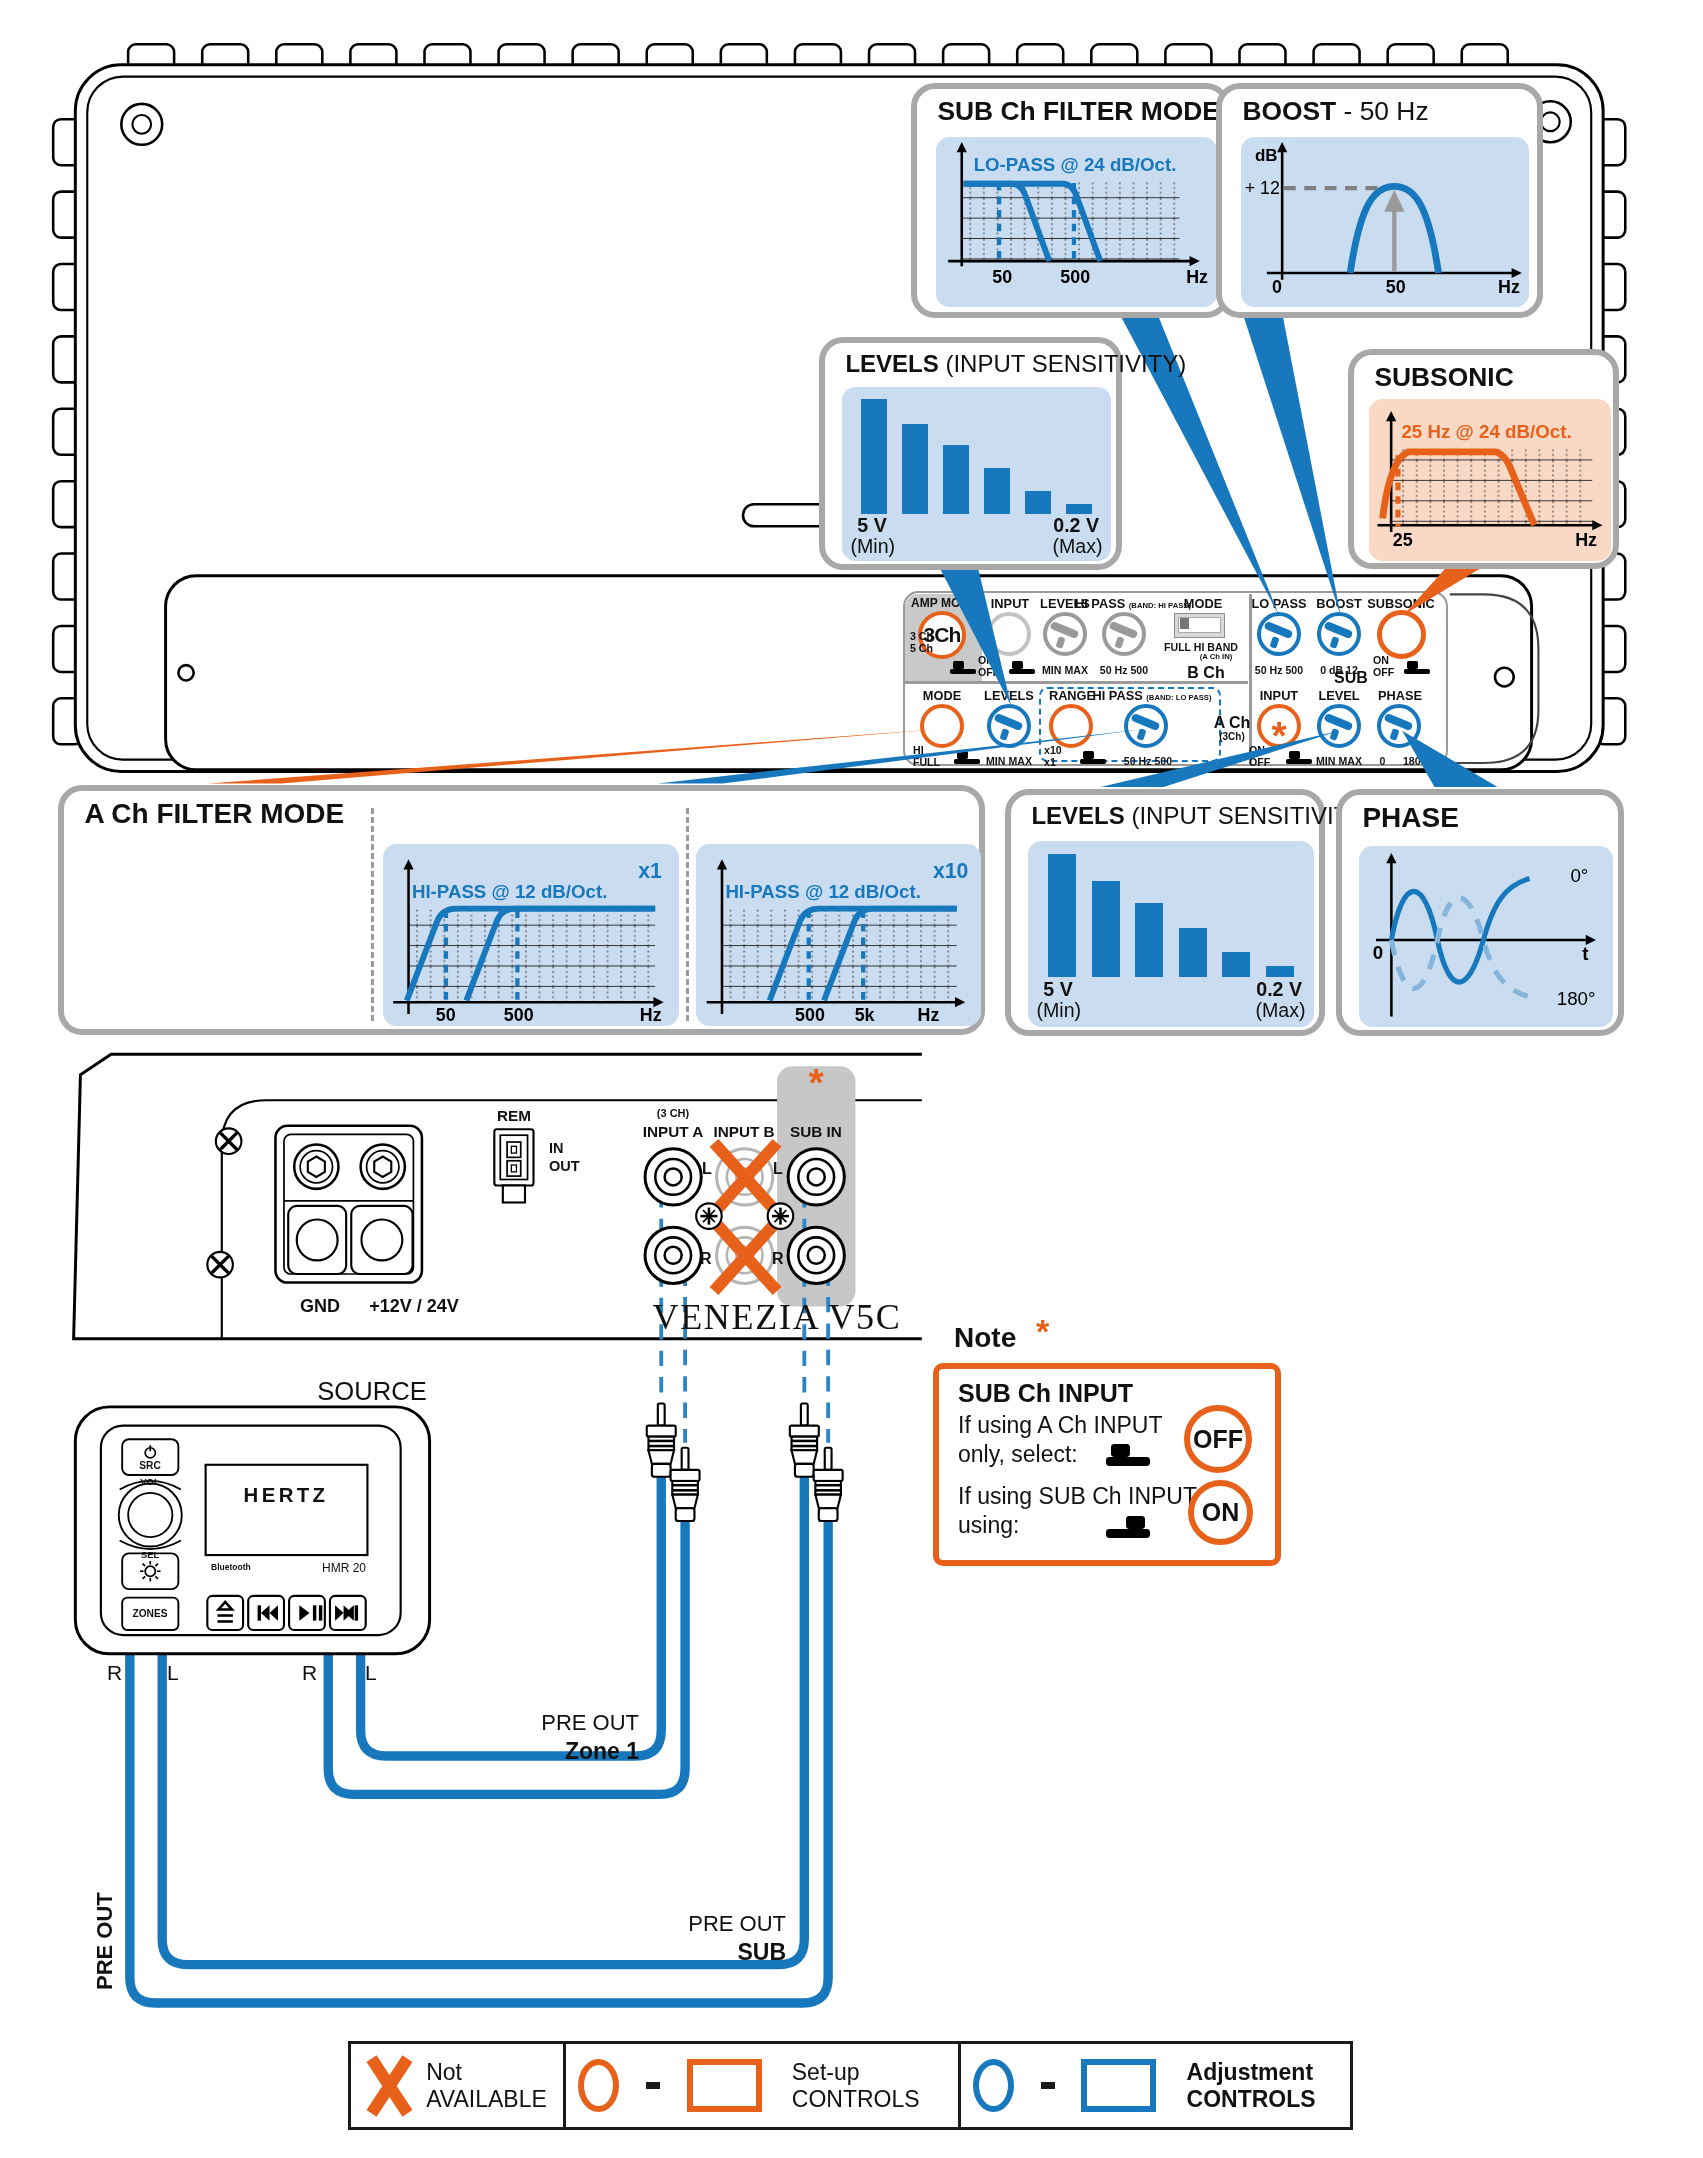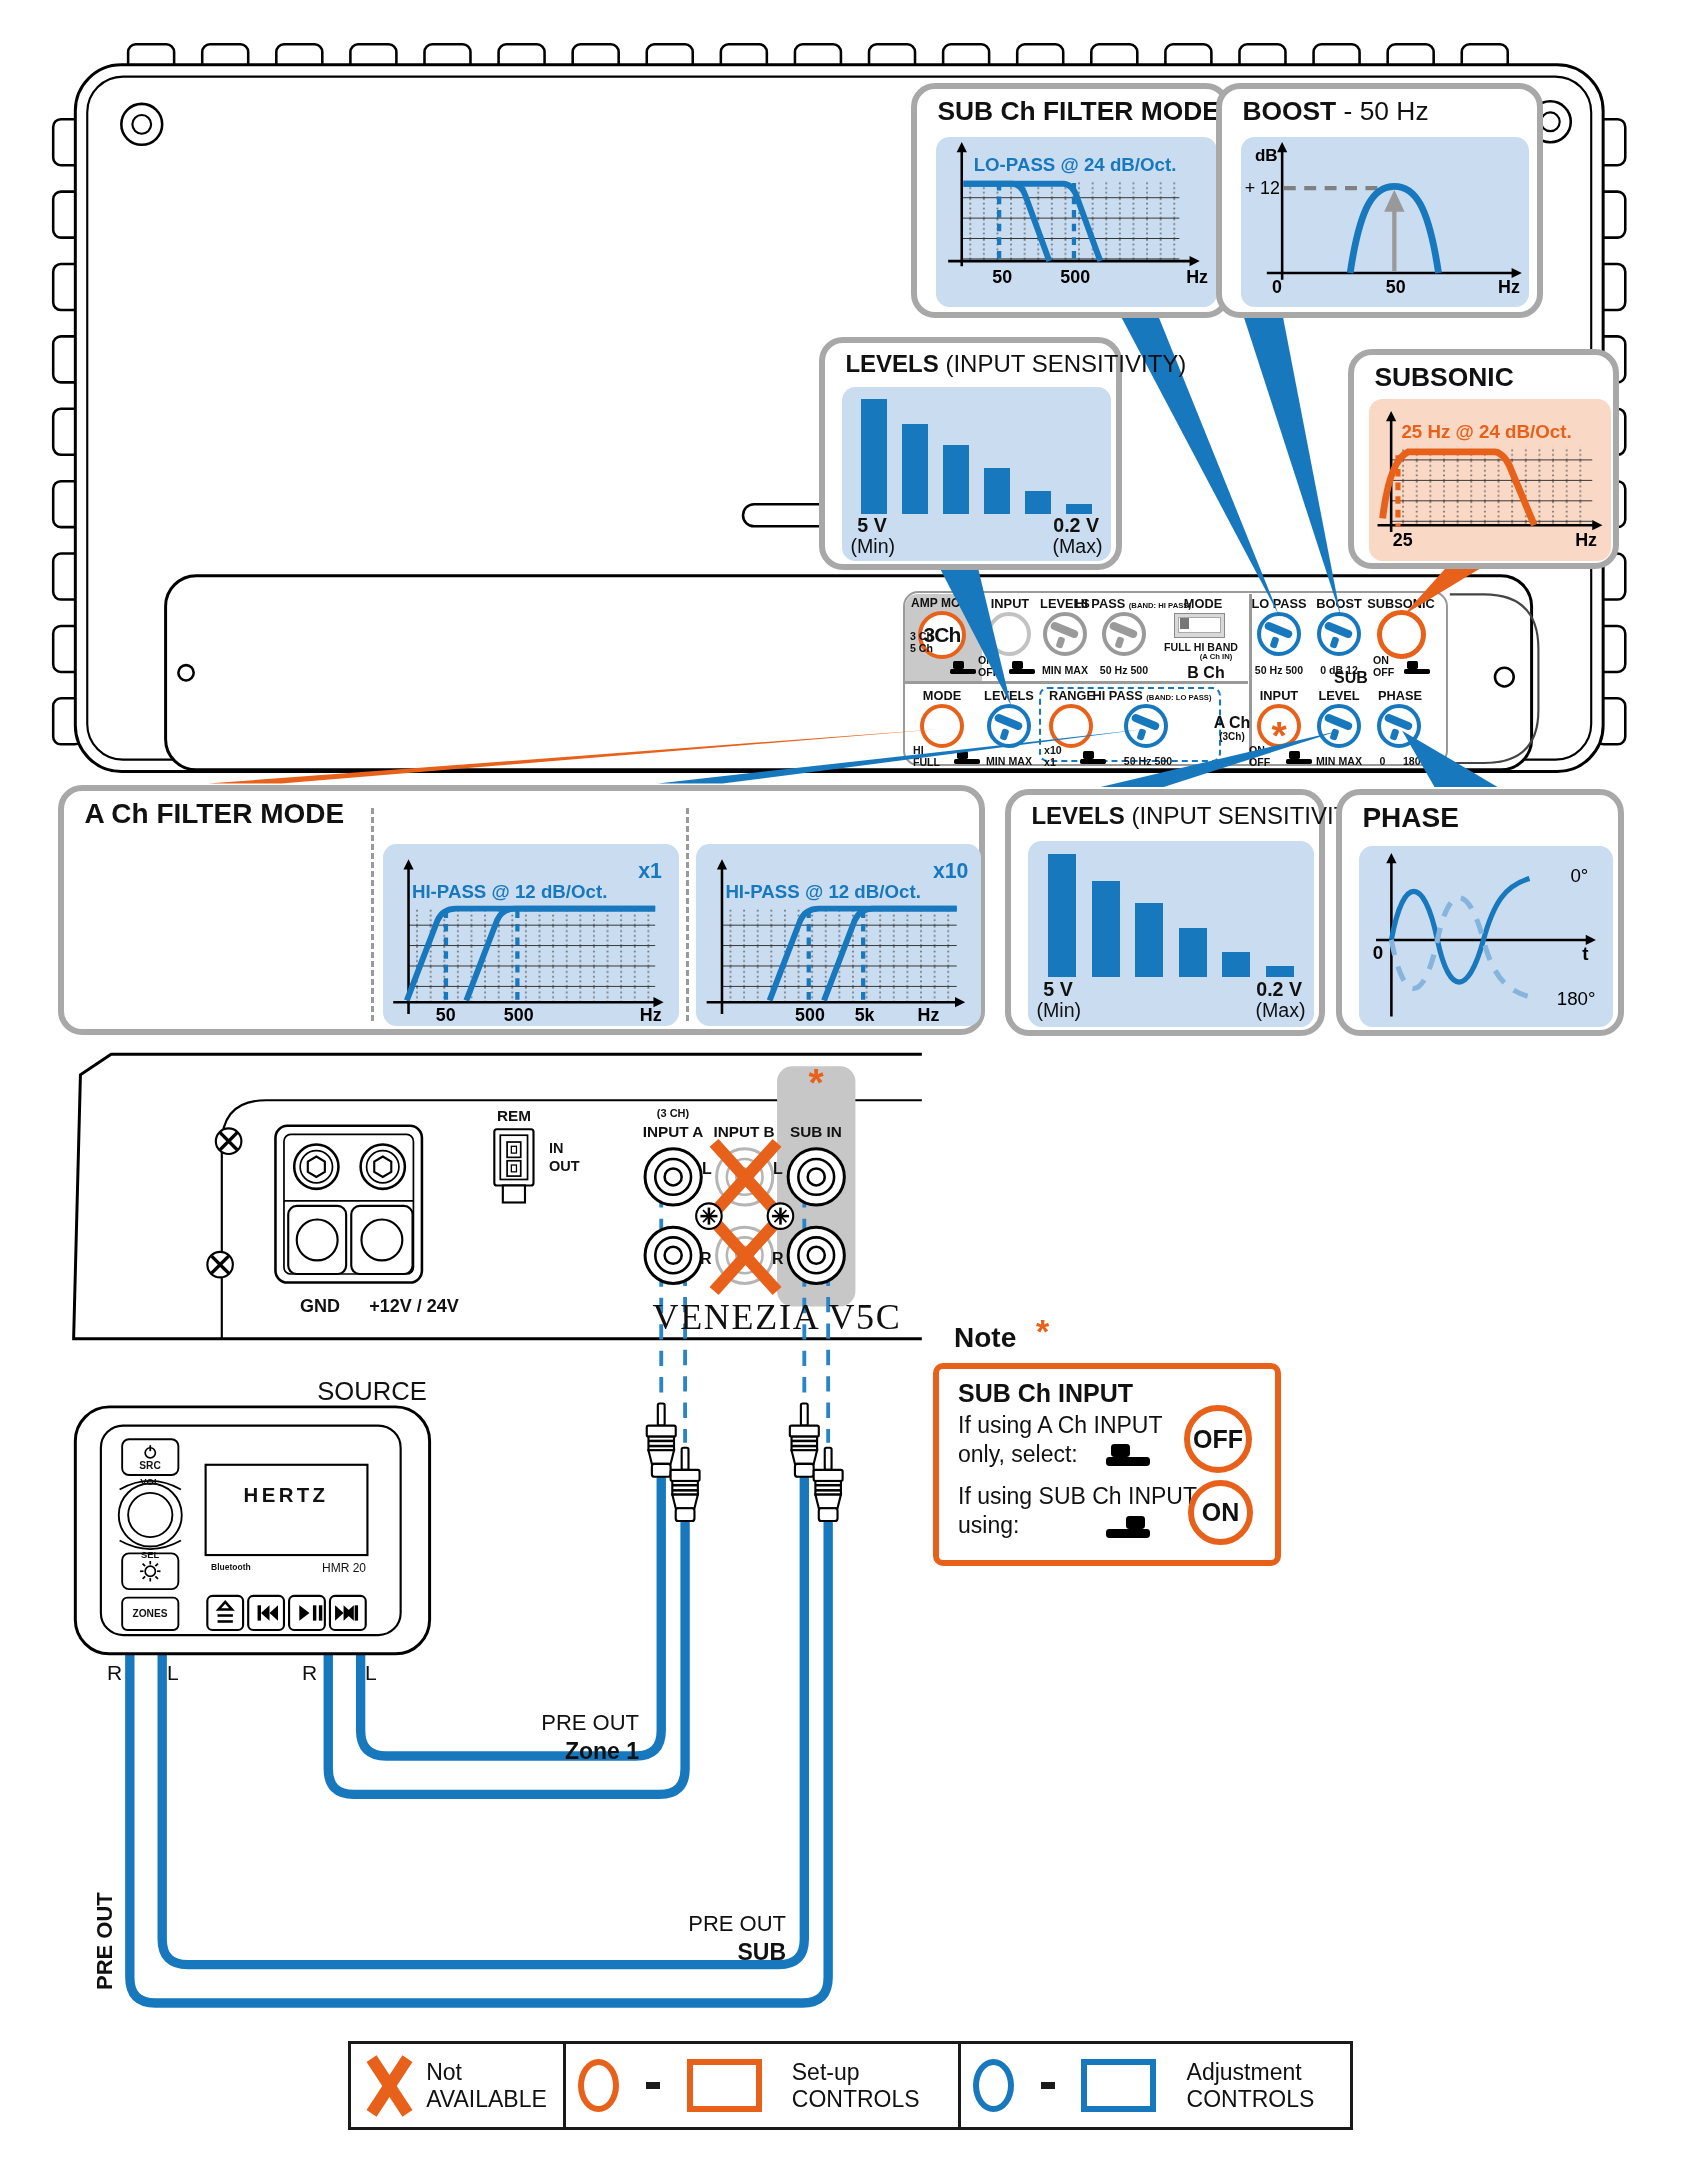--- a/index.html
+++ b/index.html
@@ -611,21 +611,21 @@
       <line x1="52" y1="10" x2="10" y2="74" stroke="#e8611a" stroke-width="14"></line>
     </svg>
     <div class="ltext"><span>Not</span><br><span>AVAILABLE</span></div>
   </div>
   <div class="lcell" style="width:396px;">
     <div class="lring" style="--c:#e8611a;"></div>
     <div class="ldash"></div>
     <div class="lrect" style="--c:#e8611a;"></div>
     <div class="ltext"><span>Set-up</span><br><span>CONTROLS</span></div>
   </div>
-  <div class="lcell" style="width:393px;">
+  <div class="lcell" style="width:393px;font-weight:bold;">
     <div class="lring" style="--c:#1878be;"></div>
     <div class="ldash"></div>
     <div class="lrect" style="--c:#1878be;"></div>
     <div class="ltext"><span>Adjustment</span><br><span>CONTROLS</span></div>
   </div>
 </div>
 
 </div>
 
 

